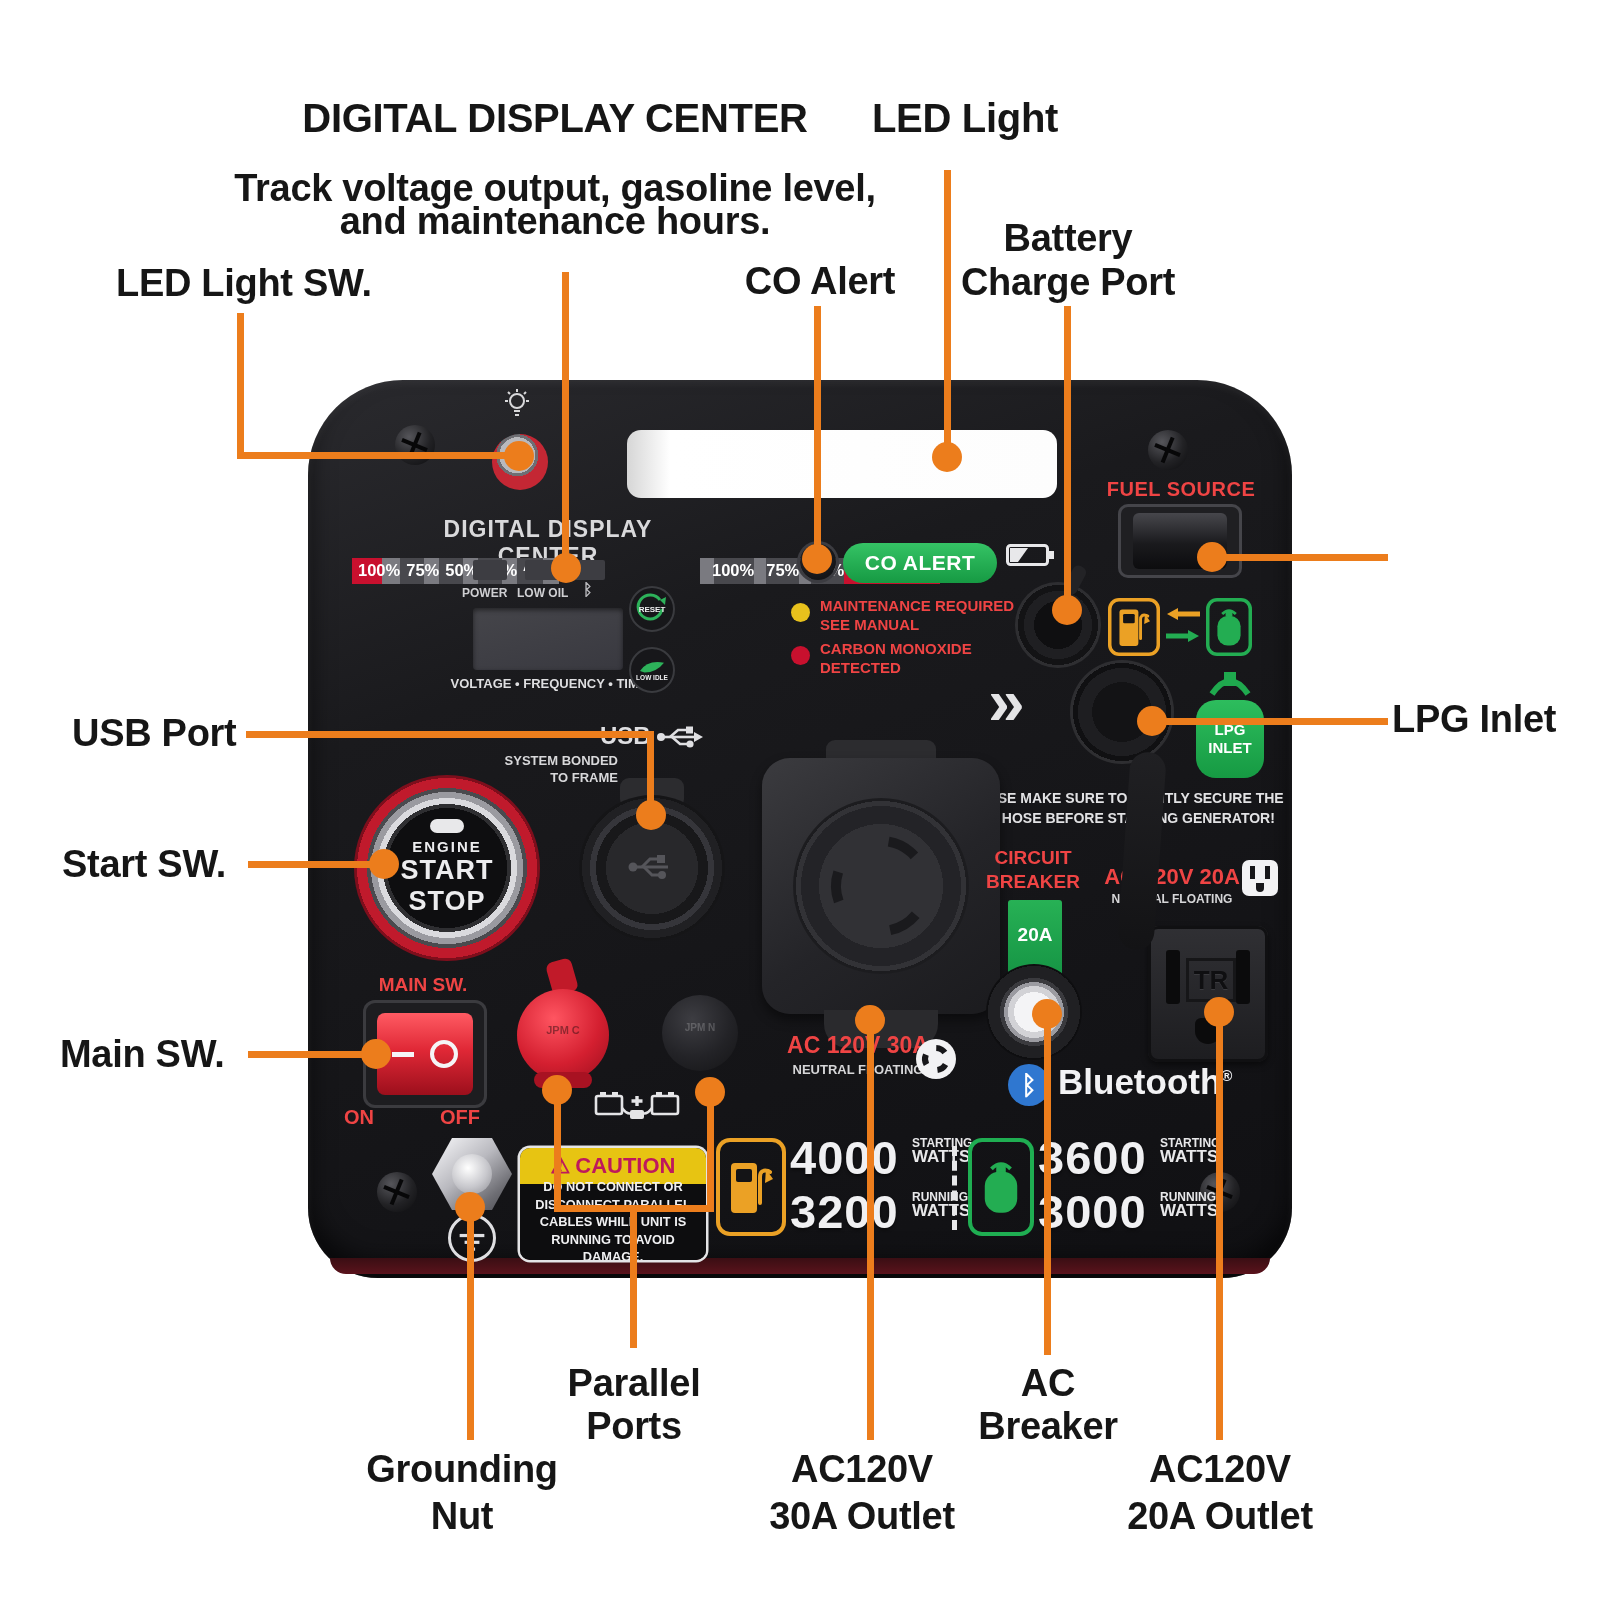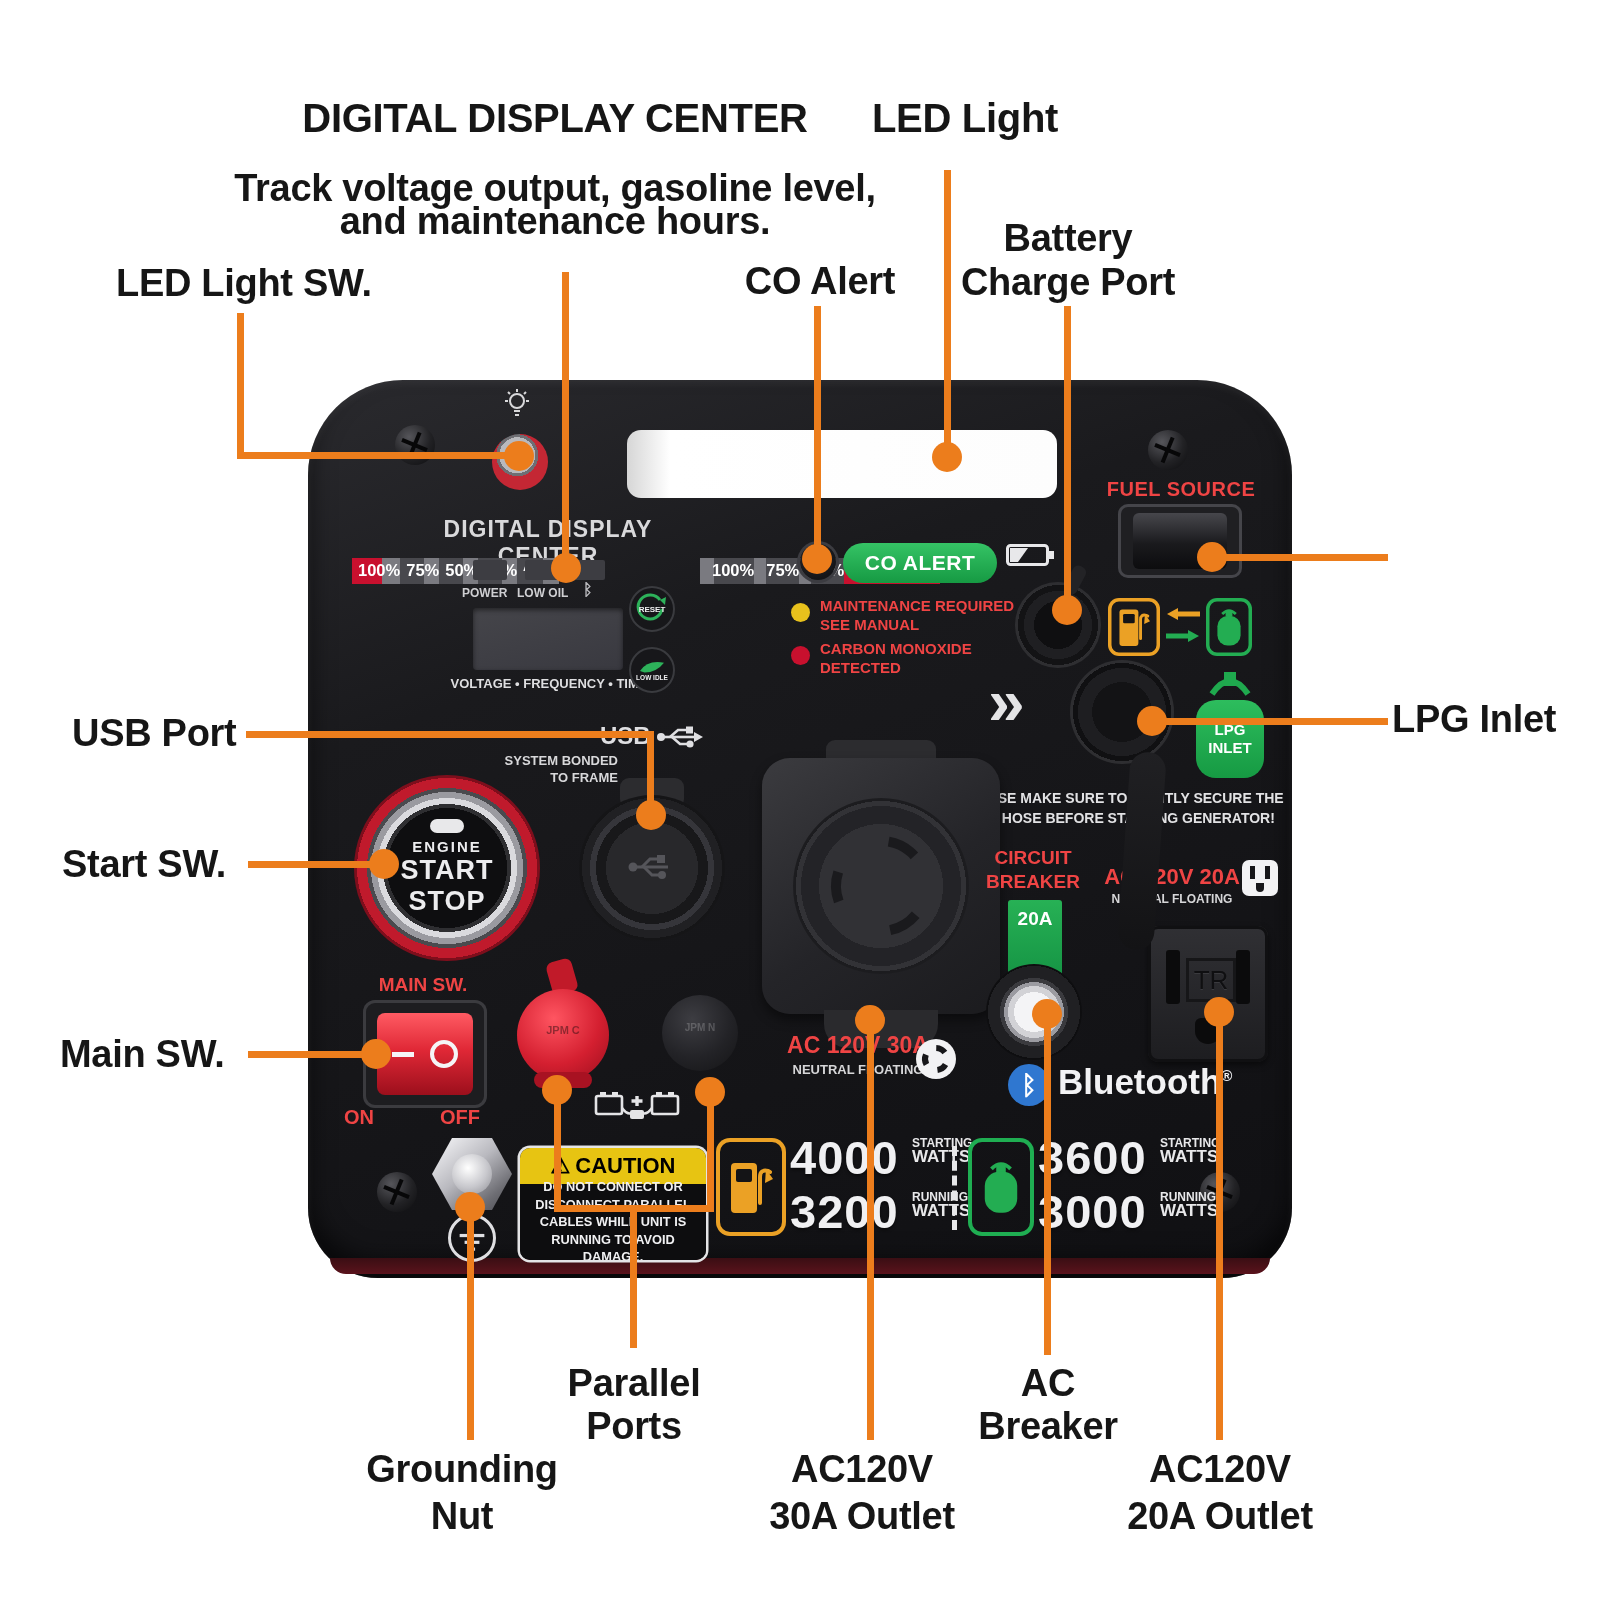--- a/index.html
+++ b/index.html
@@ -294,21 +294,21 @@
       <rect x="62" y="6" width="6" height="4"></rect>
         <rect x="74" y="6" width="6" height="4"></rect>
       <rect x="36" y="24" width="14" height="9" rx="2"></rect>
     </g>
     <path d="M43 10 v10 M37.5 15 h11" stroke="#e4e4e6" stroke-width="3.4"></path>
   </svg>
 
   <div class="ab" style="left:520px;top:1148px;width:186px;height:112px;border-radius:10px;overflow:hidden;
        box-shadow:0 0 0 2.5px #e4e4e6;">
     <div style="height:36px;background:#e7c412;display:flex;align-items:center;justify-content:center;gap:5px;
-         color:#000000;font-weight:800;font-size:22px;">
+         color:#be185d;font-weight:800;font-size:22px;">
       <span>⚠</span>
       <span>CAUTION</span>
     </div>
     <div style="height:76px;background:#0d0d0f;display:flex;flex-direction:column;align-items:center;justify-content:center;
          color:#f0f0f2;font-weight:800;font-size:12.8px;line-height:17.5px;text-align:center;">
       <div>DO NOT CONNECT OR</div>
       <div>DISCONNECT PARALLEL</div>
       <div>CABLES WHILE UNIT IS</div>
       <div>RUNNING TO AVOID DAMAGE.</div>
     </div>
@@ -328,37 +328,37 @@
   <svg class="ab" style="left:914px;top:1037px;" width="44" height="44" viewBox="0 0 44 44">
     <circle cx="22" cy="22" r="20" fill="#f2f2f4"></circle>
     <circle cx="22" cy="22" r="11" fill="none" stroke="#17171a" stroke-width="6" stroke-dasharray="10 13" transform="rotate(30 22 22)"></circle>
   </svg>
 
   <div class="ptxt" style="left:958px;top:846px;width:150px;text-align:center;font-size:19px;line-height:24px;">
     <div>CIRCUIT</div>
     <div>BREAKER</div>
   </div>
   <div class="ab" style="left:1008px;top:900px;width:54px;height:84px;background:linear-gradient(180deg,#27b155,#149243);
-       color:#fff;font-weight:800;font-size:19px;text-align:center;padding-top:8px;box-sizing:border-box;border-radius:3px;">20A</div>
+       color:#fff;font-weight:800;font-size:19px;text-align:center;padding-top:24px;box-sizing:border-box;border-radius:3px;">20A</div>
   <div class="ab" style="left:986px;top:964px;width:96px;height:96px;border-radius:50%;
        background:radial-gradient(circle, #f4f4f6 0 20px, #d2d2d6 20px 26px, #9b9ba1 26px 30px, #3a3a3e 30px 34px, #202023 34px 46px, #0e0e10 46px 48px);"></div>
 
   <div class="ptxt" style="left:1088px;top:864px;width:168px;text-align:center;font-size:22px;">AC 120V 20A</div>
   <div class="ptxt" style="left:1088px;top:892px;width:168px;text-align:center;font-size:12px;color:#d6d6d8;">NEUTRAL FLOATING</div>
   <svg class="ab" style="left:1240px;top:858px;" width="40" height="40" viewBox="0 0 40 40">
     <rect x="2" y="2" width="36" height="36" rx="7" fill="#f2f2f4"></rect>
     <rect x="10" y="8" width="5" height="13" fill="#17171a"></rect>
       <rect x="25" y="8" width="5" height="13" fill="#17171a"></rect>
     <path d="M16 25 h8 v5 a4 4 0 0 1 -8 0 z" fill="#17171a"></path>
   </svg>
   <div class="outbox">
     <div class="ab" style="left:18px;top:24px;width:14px;height:54px;border-radius:3px;background:#0b0b0c;"></div>
     <div class="ab" style="left:88px;top:24px;width:14px;height:54px;border-radius:3px;background:#0b0b0c;"></div>
     <div class="ab" style="left:38px;top:32px;width:44px;height:38px;display:flex;align-items:center;justify-content:center;
-         font-weight:400;font-size:26px;color:#0f0f11;text-shadow:0 1px 0 #3a3a3e;border:3px solid #161618;">TR</div>
+         font-weight:700;font-size:26px;color:#0f0f11;text-shadow:0 1px 0 #3a3a3e;border:3px solid #161618;">TR</div>
     <div class="ab" style="left:47px;top:92px;width:26px;height:26px;border-radius:13px 13px 6px 6px;background:#0b0b0c;transform:rotate(180deg);"></div>
   </div>
 
   <div class="ab" style="left:1008px;top:1064px;width:42px;height:42px;border-radius:50%;background:#2f77d0;
        display:flex;align-items:center;justify-content:center;color:#fff;font-weight:700;font-size:26px;">ᛒ</div>
   <div class="ptxt" style="left:1058px;top:1062px;font-size:35px;font-weight:700;color:#f2f2f4;"><span>Bluetooth</span><sup style="font-size:15px;">®</sup></div>
 
   <div class="iconbox" style="left:716px;top:1138px;width:70px;height:98px;box-shadow:inset 0 0 0 4px #eba125;color:#eba125;border-radius:14px;">
     <svg width="44" height="62" viewBox="0 0 44 60">
         <use href="#ic-pump"></use>

